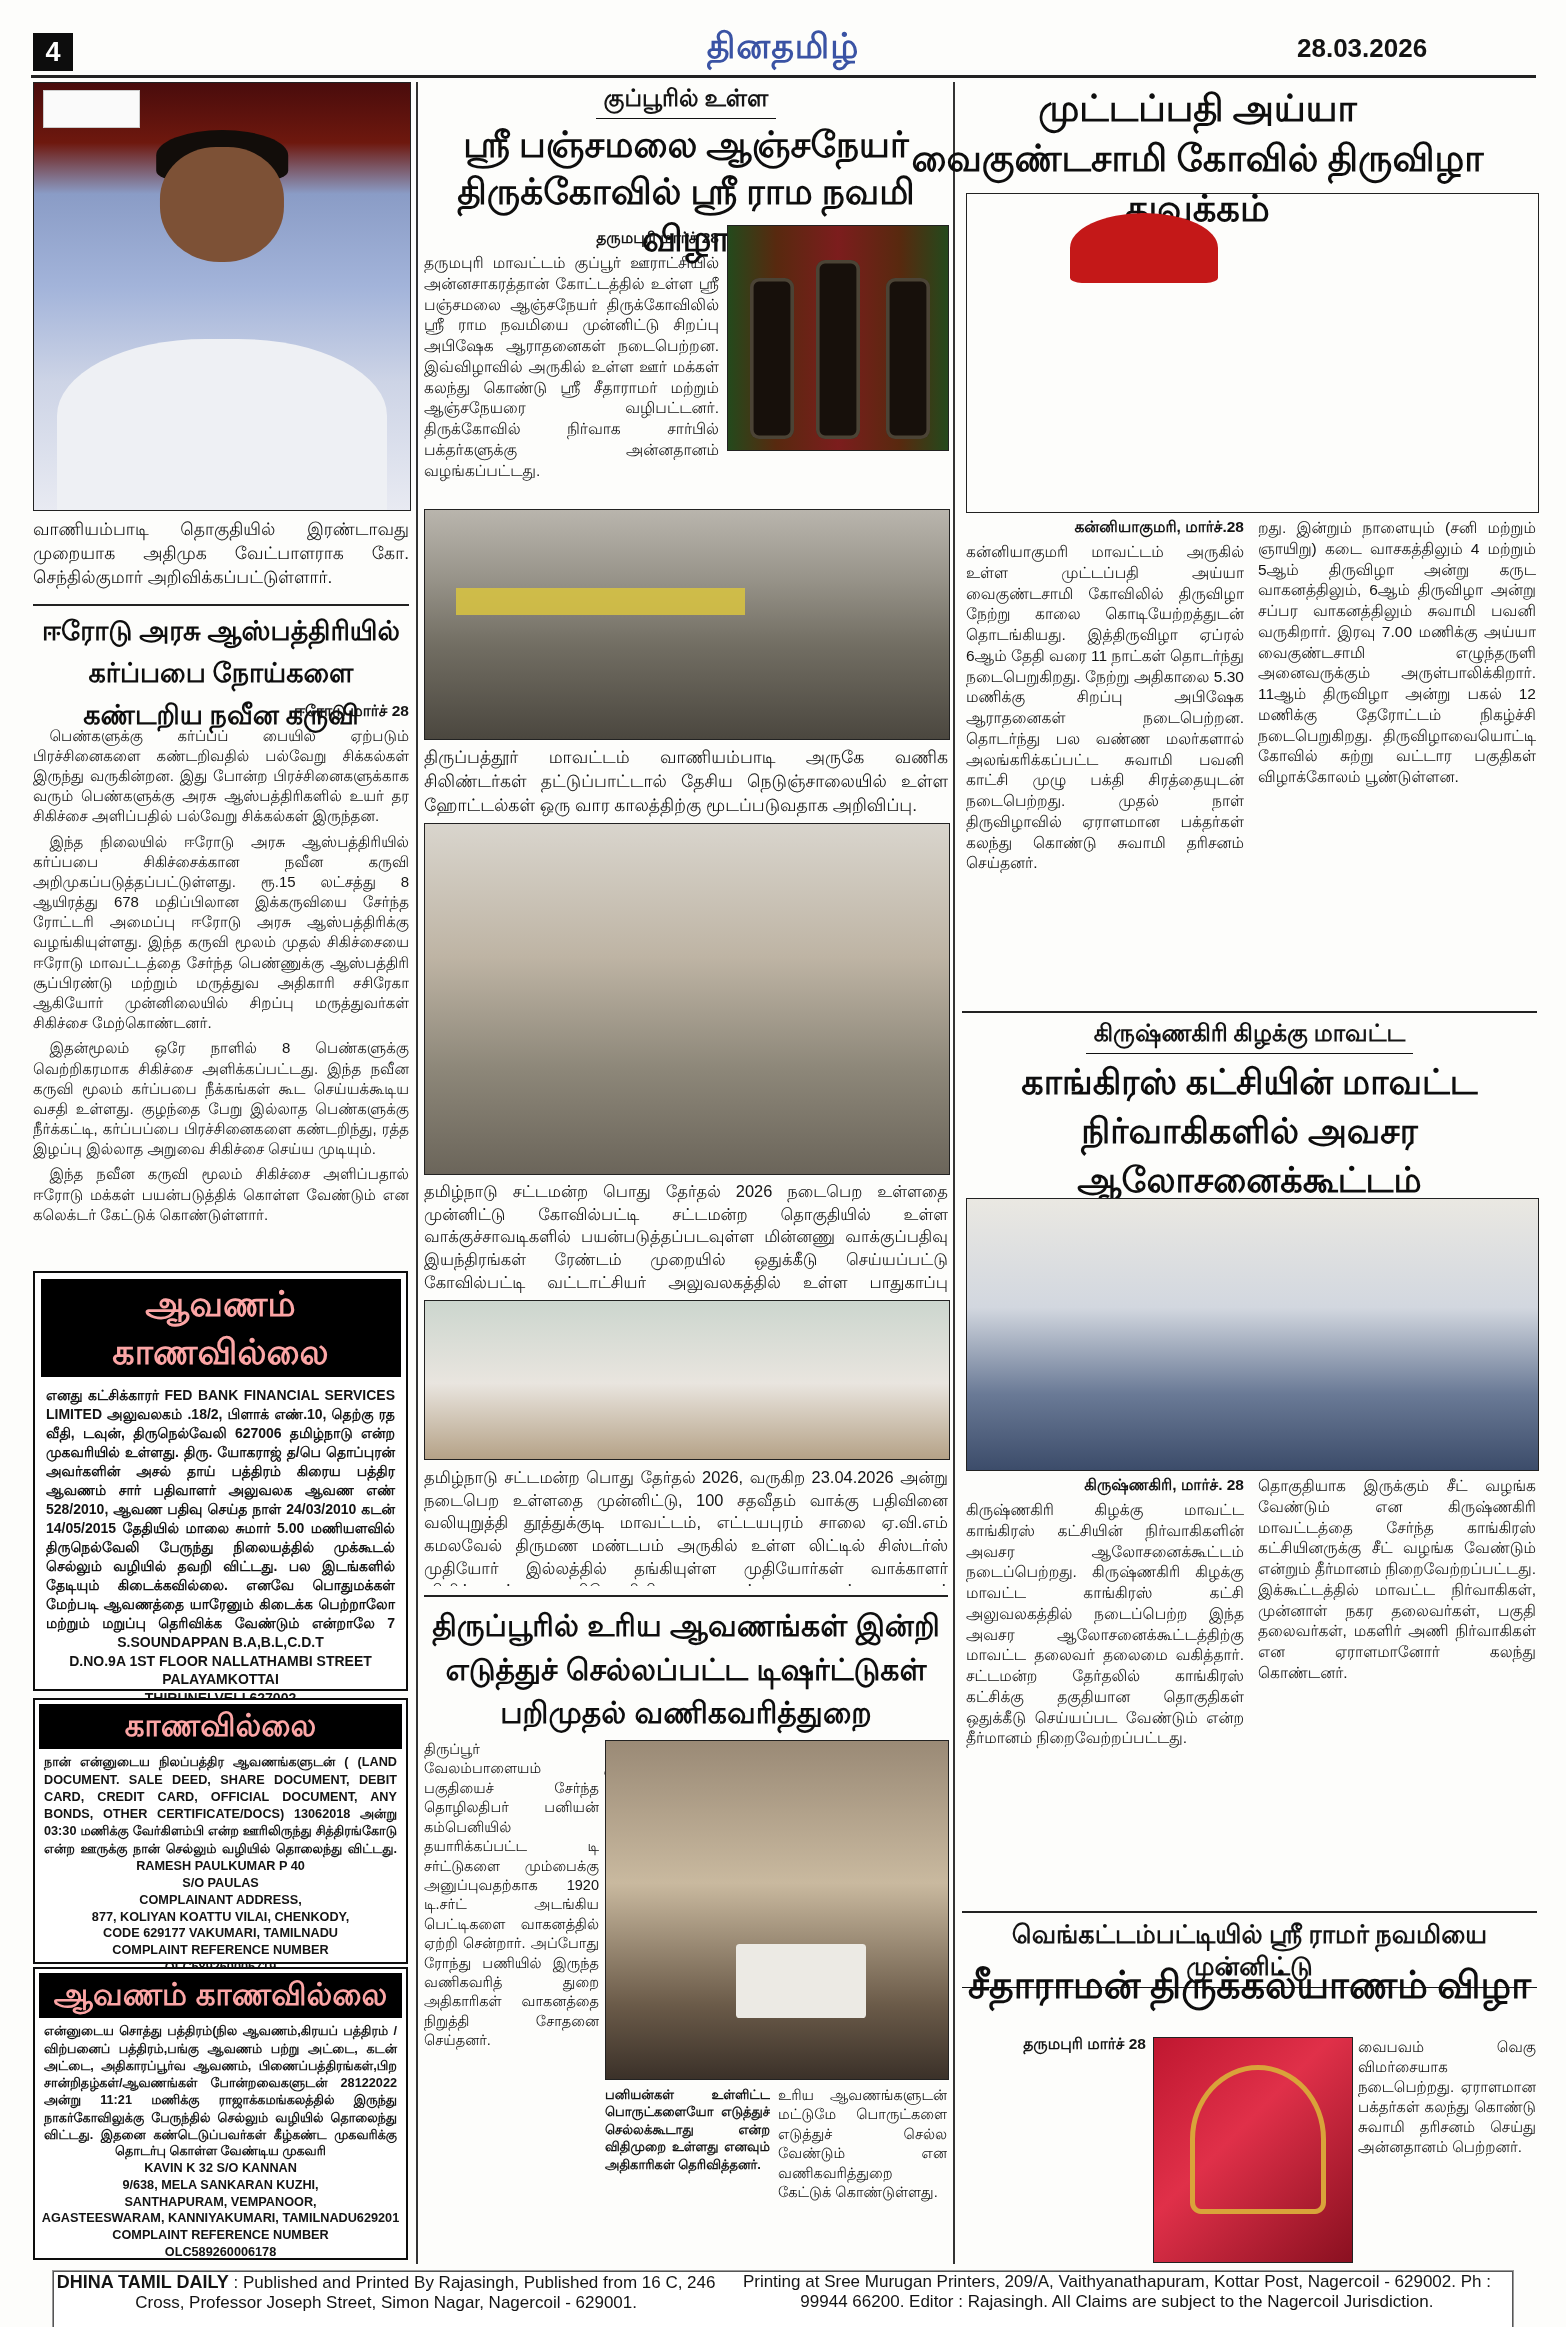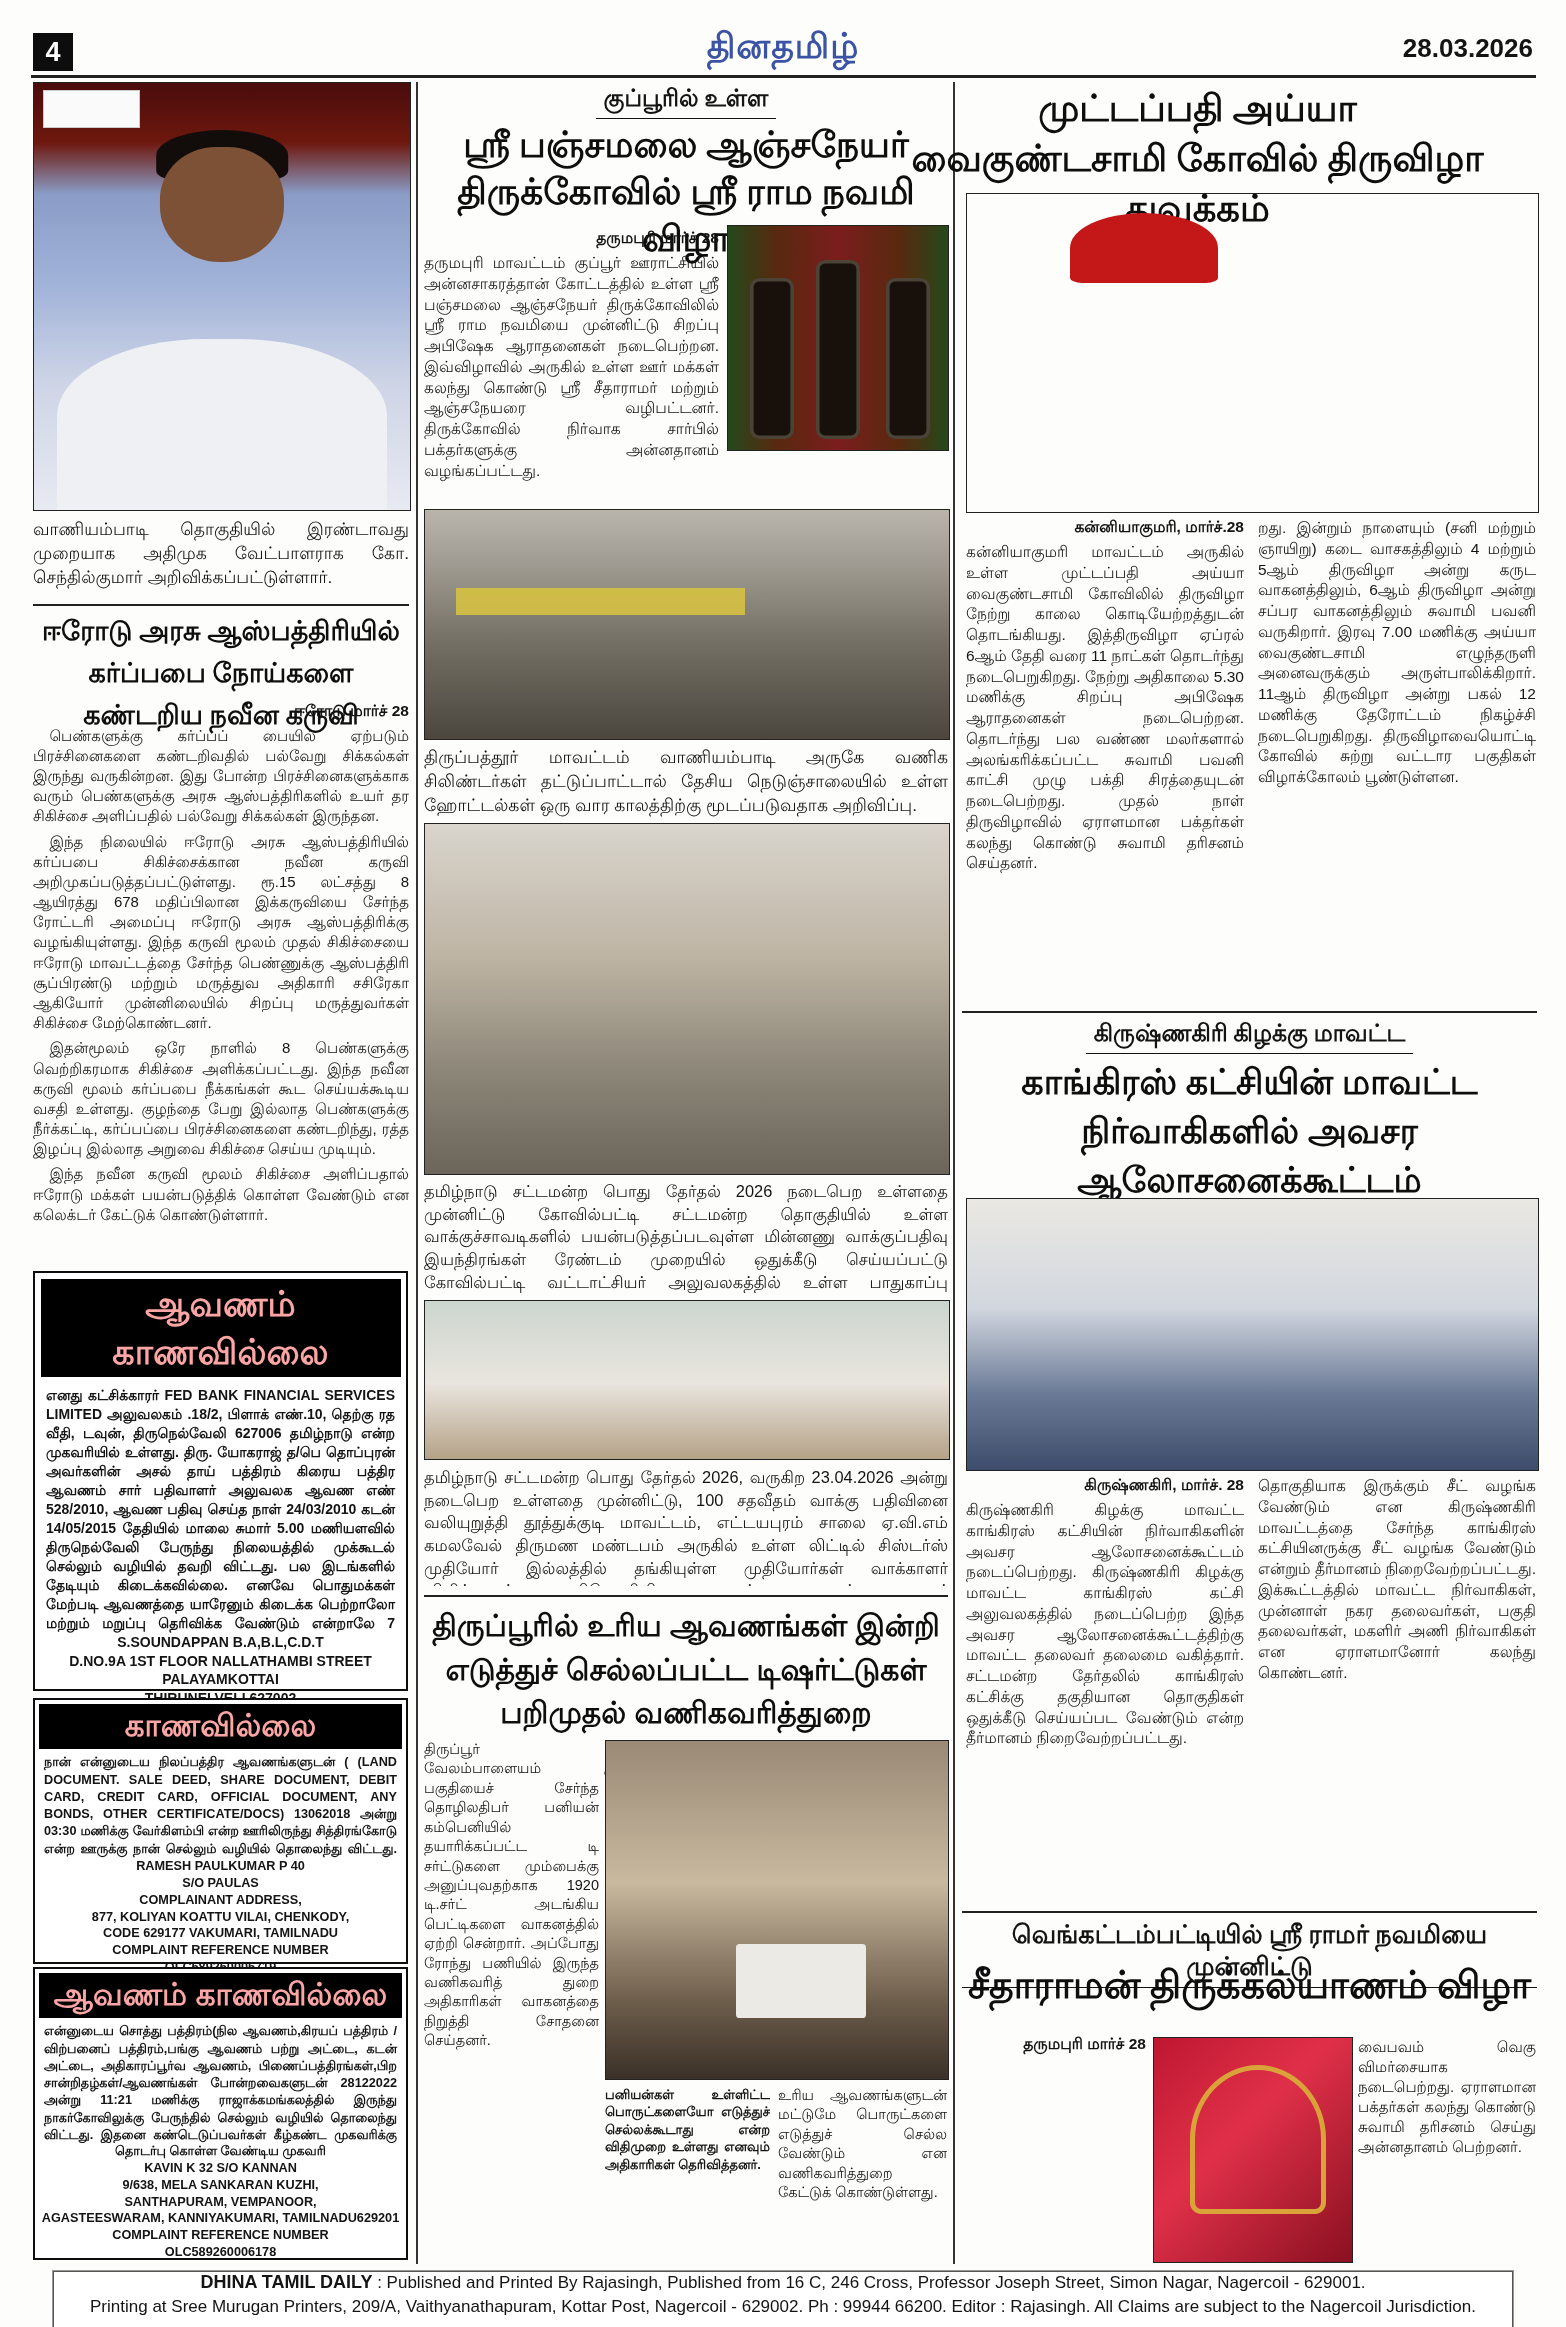--- a/index.html
+++ b/index.html
@@ -5,21 +5,21 @@
   html,body{margin:0;padding:0;background:#e9e9e6;}
   #page{position:relative;width:1566px;height:2327px;background:#fdfdfb;margin:0 auto;
         font-family:"Liberation Sans", sans-serif;color:#141414;overflow:hidden;}
   .abs{position:absolute;}
   .hrule{position:absolute;background:#222;height:2.7px;}
   .vrule{position:absolute;background:#333;width:1.8px;}
   .pagenum{background:#0d0d0d;color:#fff;font-size:27px;font-weight:700;
            display:flex;align-items:center;justify-content:center;}
   .masthead{text-align:center;font-family:"Liberation Serif", serif;font-weight:700;
             font-size:35px;color:#3a53a4;letter-spacing:0.9px;}
-  .pgdate{font-size:26px;font-weight:700;text-align:right;}
+  .pgdate{font-size:26px;font-weight:700;text-align:left;}
   .kicker-wrap{text-align:center;}
   .kicker{display:inline-block;font-family:"Liberation Serif", serif;font-weight:700;
           font-size:23.6px;border-bottom:1.8px solid #111;padding:0 7.3px 2.7px 7.3px;}
   .hl{font-family:"Liberation Serif", serif;font-weight:700;text-align:center;color:#0e0e0e;}
   .hl1{font-size:27px;line-height:1.55;}
   .hl2{font-size:36px;line-height:1.3;}
   .hl3{font-size:37px;line-height:1.35;}
   .hl4{font-size:35px;line-height:1.4;}
   .hl5{font-family:"Liberation Sans", sans-serif;font-weight:900;font-size:30px;line-height:1.45;}
   .hl6{font-size:38px;line-height:1.25;}
@@ -27,21 +27,21 @@
   .bodytext p{margin:0 0 5.5px 0;text-indent:16.4px;}
   .dateline{font-size:15.5px;font-weight:700;text-align:right;padding-right:12.7px;}
   .caption{font-size:17.3px;line-height:1.38;text-align:justify;font-weight:500;overflow:hidden;}
   .photo{position:absolute;border:1.4px solid #222;overflow:hidden;}
   .ad-box{position:absolute;border:2.7px solid #0d0d0d;background:#fff;}
   .ad-head{background:#000;color:#fca5a5;text-align:center;font-weight:700;
            font-size:35px;line-height:1.35;margin:5.5px;padding:1.8px 0;}
   .ad-body{padding:3.6px 11px;font-size:14px;line-height:1.36;text-align:justify;font-weight:600;}
   .ad-line{text-align:center;font-size:14px;font-weight:600;line-height:1.32;}
   .footer-box{position:absolute;border:1.8px solid #555;outline:0.9px solid #999;background:#fff;
-              display:flex;flex-direction:column;justify-content:flex-start;gap:3.6px;}
+              display:flex;flex-direction:row;justify-content:flex-start;gap:3.6px;}
   .footer-line{text-align:center;font-size:17px;}
   .footer-brand{font-weight:800;font-size:18px;}
   
   .wm{position:absolute;left:9px;top:7.3px;width:95px;height:36px;background:#fafafa;
       border:0.9px solid #ccc;}
   .face{position:absolute;left:50%;top:15%;width:33%;height:27%;transform:translateX(-50%);
         background:#7d5136;border-radius:45% 45% 48% 48%;}
   .hair{position:absolute;left:50%;top:11%;width:35%;height:12%;transform:translateX(-50%);
         background:#120d0a;border-radius:50% 50% 20% 20%;}
   .shirt{position:absolute;bottom:0;left:6%;width:88%;height:40%;background:#eef0f4;

